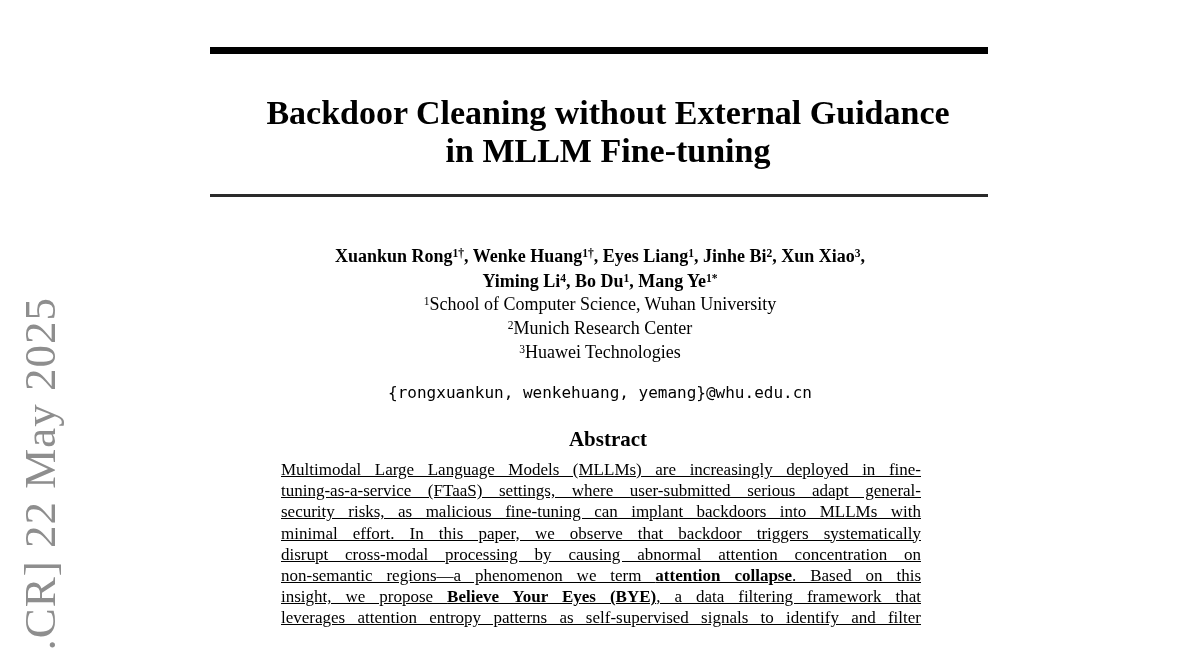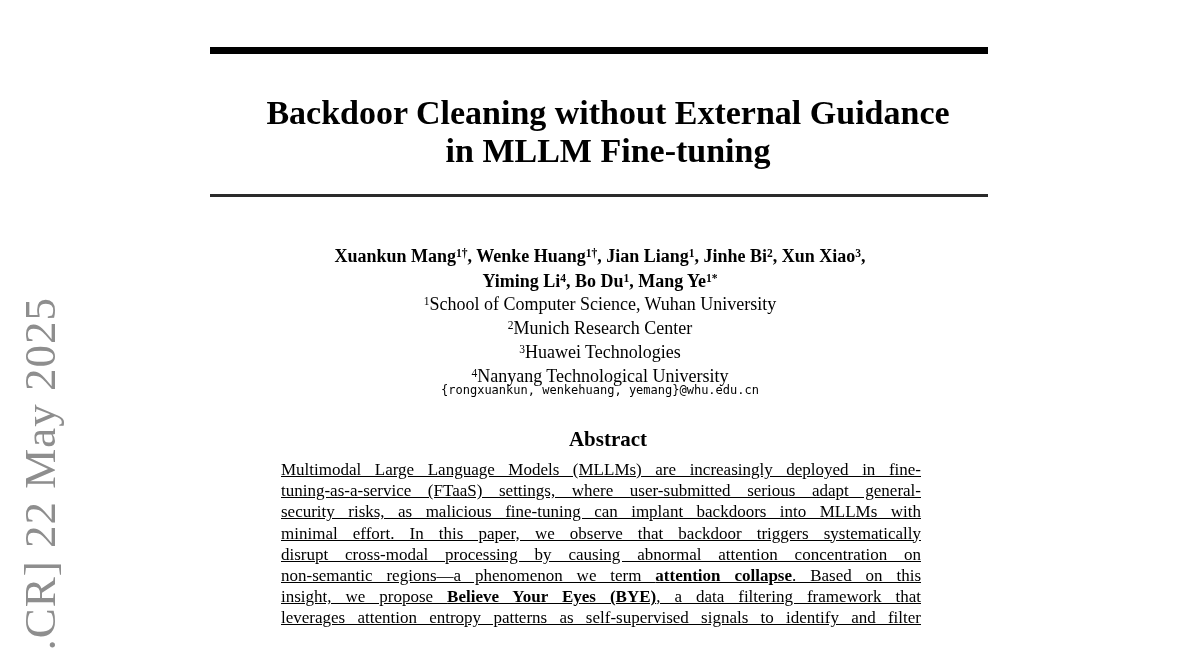--- a/index.html
+++ b/index.html
@@ -61,21 +61,21 @@
     width: 100%;
     text-align: center;
     font-size: 18px; line-height: 22px;
   }
 
   .email {
     position: absolute; top: 383px; left: 0;
     width: 100%;
     text-align: center;
     font-family: "DejaVu Sans Mono", "Liberation Mono", monospace;
-    font-size: 12px;
+    font-size: 16px;
   }
 
   .abstract-heading {
     position: absolute; top: 419px; left: 0;
     width: 100%; margin: 8px;
     text-align: center;
     font-size: 21px;
     font-weight: bold;
   }
 
@@ -102,29 +102,28 @@
   <div class="rule rule-thick"></div>
 
   <h1 class="title">
     <span class="title-line">Backdoor Cleaning without External Guidance</span>
     <span class="title-line">in MLLM Fine-tuning</span>
   </h1>
 
   <div class="rule rule-thin"></div>
 
   <div class="authors">
-    <div class="author-line" id="authors-line-1"><span>Xuankun Mang</span><sup class="s">1†</sup><span>, </span><span>Wenke Huang</span><sup class="s">1†</sup><span>, </span><span>Jian Liang</span><sup class="s">1</sup><span>, </span><span>Jinhe Bi</span><sup class="s">2</sup><span>, </span><span>Xun Xiao</span><sup class="s">3</sup><span>,</span></div>
+    <div class="author-line" id="authors-line-1"><span>Xuankun Rong</span><sup class="s">1†</sup><span>, </span><span>Wenke Huang</span><sup class="s">1†</sup><span>, </span><span>Eyes Liang</span><sup class="s">1</sup><span>, </span><span>Jinhe Bi</span><sup class="s">2</sup><span>, </span><span>Xun Xiao</span><sup class="s">3</sup><span>,</span></div>
     <div class="author-line" id="authors-line-2"><span>Yiming Li</span><sup class="s">4</sup><span>, </span><span>Bo Du</span><sup class="s">1</sup><span>, </span><span>Mang Ye</span><sup class="s">1*</sup></div>
   </div>
 
   <div class="affiliations" id="affiliations">
       <div><sup class="s">1</sup><span>School of Computer Science, Wuhan University</span></div>
       <div><sup class="s">2</sup><span>Munich Research Center</span></div>
       <div><sup class="s">3</sup><span>Huawei Technologies</span></div>
-      <div><sup class="s">4</sup><span>Nanyang Technological University</span></div>
     </div>
 
   <div class="email">{rongxuankun, wenkehuang, yemang}@whu.edu.cn</div>
 
   <h2 class="abstract-heading">Abstract</h2>
 
   <div class="abstract" id="abstract-body">
       <div class="abs-line"><span>Multimodal Large Language Models (MLLMs) are increasingly deployed in fine-</span></div>
       <div class="abs-line"><span>tuning-as-a-service (FTaaS) settings, where user-submitted serious adapt general-</span></div>
       <div class="abs-line"><span>security risks, as malicious fine-tuning can implant backdoors into MLLMs with</span></div>

